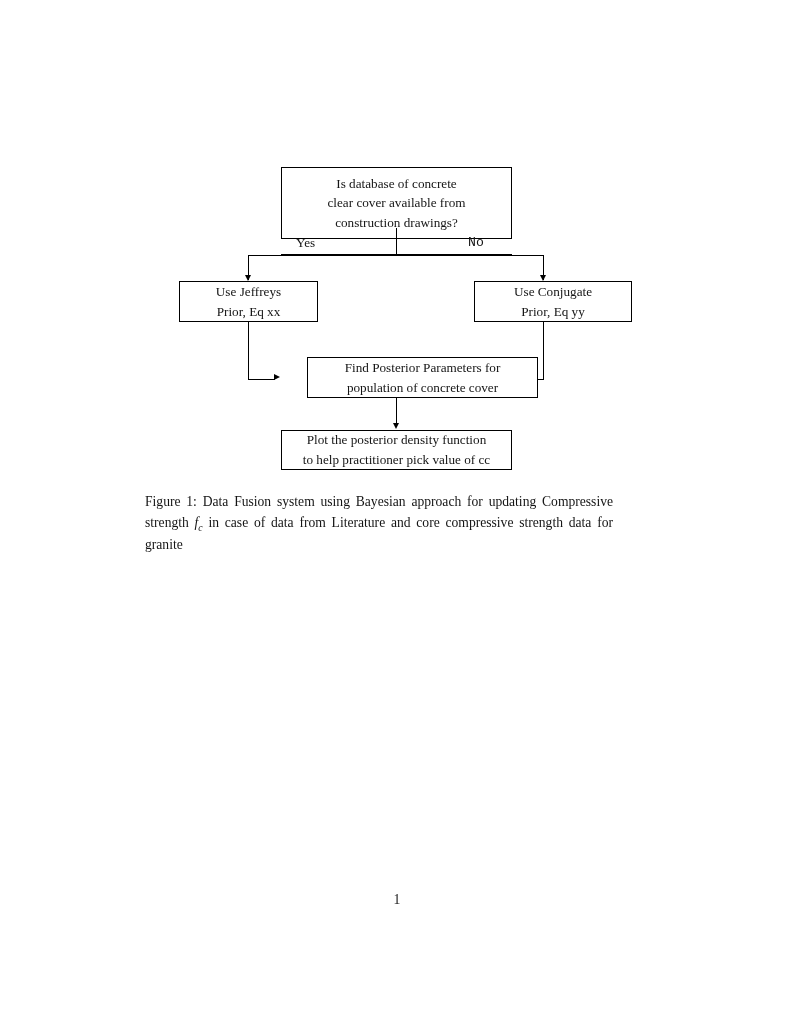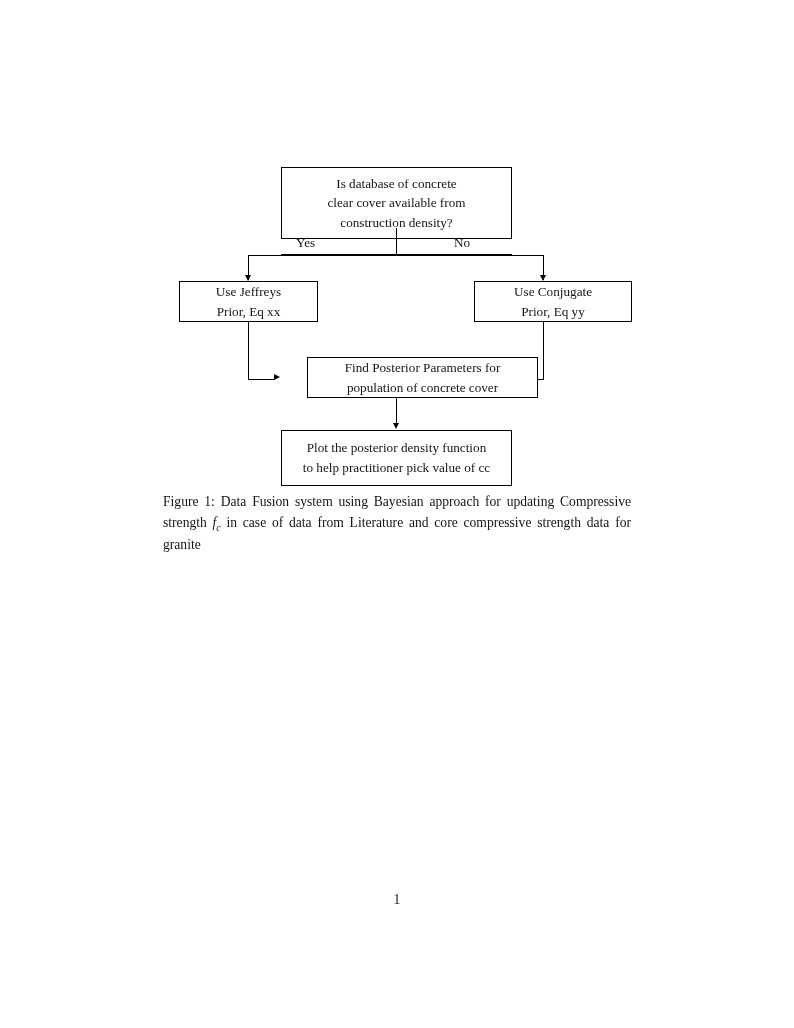--- a/index.html
+++ b/index.html
@@ -82,21 +82,21 @@
     background: #000000;
   }
   .branch-label {
     position: absolute;
     font-size: 13.2px;
     line-height: 1;
     color: #141414;
     white-space: nowrap;
   }
   #label-yes { left: 296px; top: 236px; }
-  #label-no  { left: 454px; top: 236px; }
+  #label-no  { left: 468px; top: 236px; font-family: Liberation Mono, monospace; }
 
   
   #node-jeffreys {
     left: 179px;
     top: 281px;
     width: 139px;
     height: 41px;
   }
   #node-conjugate {
     left: 474px;
@@ -110,21 +110,21 @@
     left: 281px;
     top: 357px;
     width: 231px;
     height: 41px;
     margin-left: 26px;
   }
   #node-plot {
     left: 281px;
     top: 430px;
     width: 231px;
-    height: 56px;
+    height: 40px;
   }
 
   
   .conn {
     position: absolute;
     background: #000000;
   }
   .conn.h { height: 1px; }
   .conn.v { width: 1px; }
 
@@ -165,21 +165,21 @@
   #conn-conj-down      { left: 543px; top: 322px; height: 58px; }
   #conn-conj-left      { left: 518px; top: 379px; width: 26px; }
   #arrow-conj-to-post  { left: 512px; top: 374px; }
 
   #conn-post-down      { left: 396px; top: 398px; height: 26px; }
   #arrow-post-to-plot  { left: 393px; top: 423px; }
 
   
   .caption {
     position: absolute;
-    left: 163px;
+    left: 145px;
     top: 492px;
     width: 468px;
     font-size: 13.6px;
     line-height: 1.52;
     text-align: justify;
     color: #141414;
   }
   .caption .math {
     font-family: "Liberation Serif", "DejaVu Serif", serif;
     font-style: italic;
@@ -203,21 +203,21 @@
 </head>
 <body>
 
 <div class="page">
 
   <div class="figure">
 
     <div class="node" id="node-decision">
       <span class="line">Is database of concrete</span>
       <span class="line">clear cover available from</span>
-      <span class="line">construction density?</span>
+      <span class="line">construction drawings?</span>
     </div>
 
     <div class="split-row">
       <div class="vbar"></div>
       <div class="hbar"></div>
     </div>
 
     <span class="branch-label" id="label-yes">Yes</span>
     <span class="branch-label" id="label-no">No</span>
 

